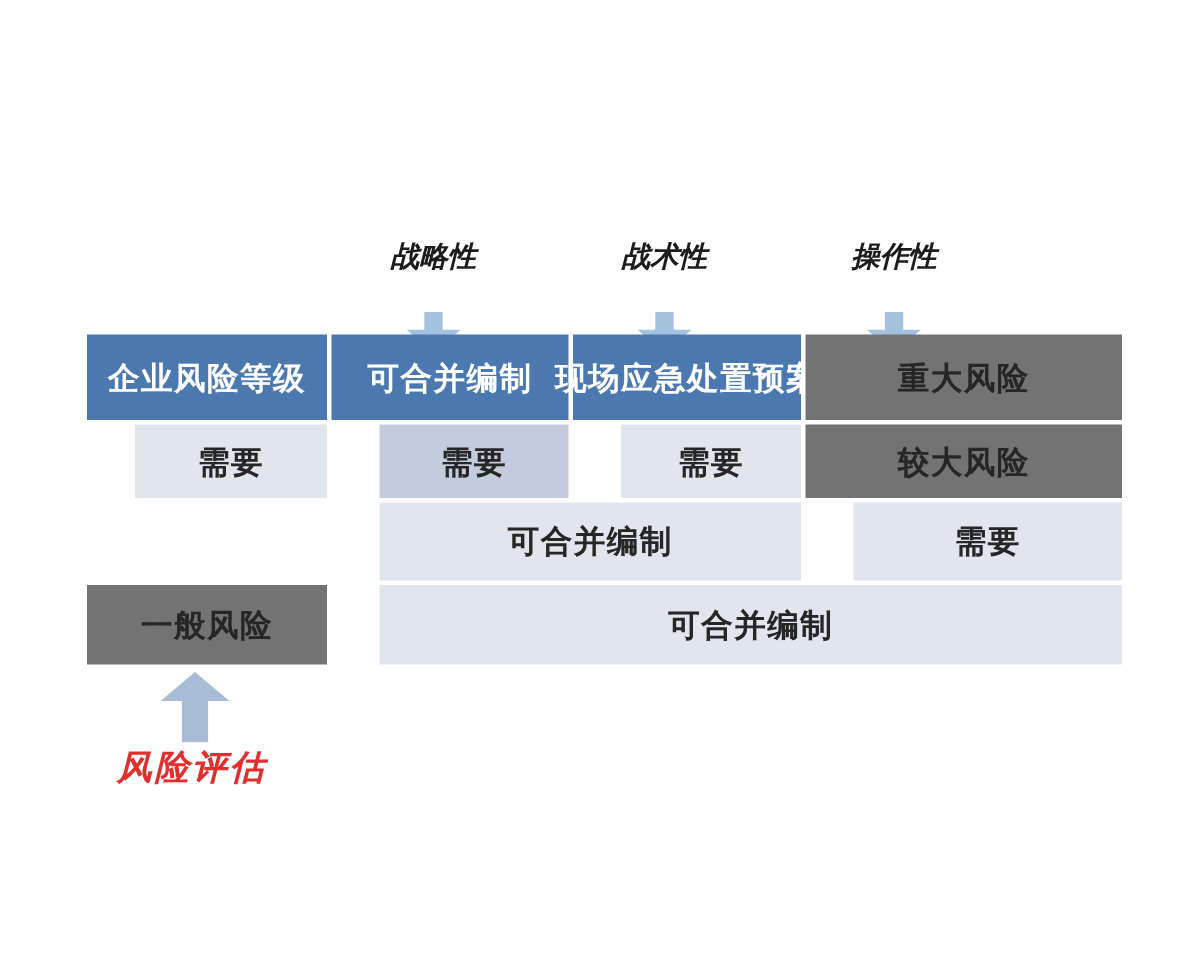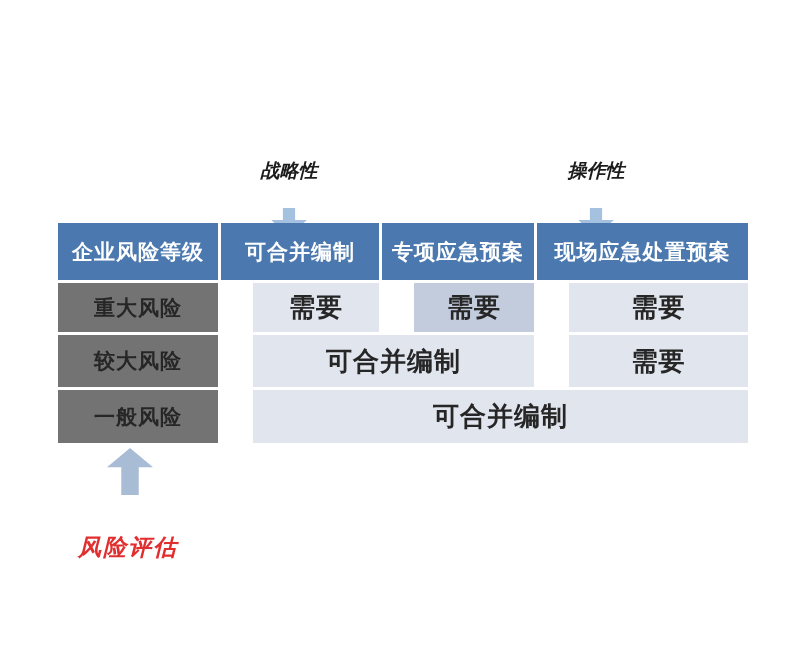--- a/index.html
+++ b/index.html
@@ -23,55 +23,58 @@
   .risk-table {
     position:absolute; left:58px; top:223px;
     display:grid;
     grid-template-columns:160px 158px 152px 211px;
     grid-template-rows:57px 49px 52px 53px;
     gap:3px;
   }
   .cell { display:flex; align-items:center; justify-content:center; font-weight:bold; white-space:nowrap; }
   .th    { background:#4b79af; color:#ffffff; font-size:21px; letter-spacing:1px; }
   .level { background:#737373; color:#262626; font-size:21px; letter-spacing:1px; }
-  .light { background:#e1e5ee; color:#262626; font-size:26px; letter-spacing:1px;margin-left:32px; }
+  .light { background:#e1e5ee; color:#262626; font-size:21px; letter-spacing:1px;margin-left:32px; }
   .hl    { background:#c3ccdd; }
   .span2 { grid-column:2 / span 2; }
   .span3 { grid-column:2 / span 3; }
 
   
   .up-arrow {
     position:absolute; left:107px; top:448px; width:46px; height:47px; background:#a9bcd6;
     clip-path:polygon(50% 0, 100% 41%, 69% 41%, 69% 100%, 31% 100%, 31% 41%, 0 41%);
   }
   .risk-assessment-label {
     position:absolute; left:78px; top:496px;
     font-family:"Liberation Serif", serif; font-style:italic; font-weight:bold;
-    font-size:23px; color:#e12f2f; letter-spacing:2px; white-space:nowrap;margin-top:36px;
+    font-size:23px; color:#e12f2f; letter-spacing:2px; white-space:nowrap;
   }
 </style>
 </head>
 <body>
 
 <div class="canvas">
 
   <div class="plan-label-group" style="left:289px;">
     <div class="plan-label">战略性</div>
     <div class="down-arrow"></div>
   </div>
+  <div class="plan-label-group" style="left:443px;">
+    <div class="plan-label">战术性</div>
+    <div class="down-arrow"></div>
+  </div>
   <div class="plan-label-group" style="left:596px;">
     <div class="plan-label">操作性</div>
     <div class="down-arrow"></div>
   </div>
 
   <div class="risk-table">
 
     <div class="cell th">企业风险等级</div>
     <div class="cell th">可合并编制</div>
-    <div class="cell th">专项应急预案</div>
     <div class="cell th">现场应急处置预案</div>
 
     <div class="cell level">重大风险</div>
     <div class="cell light">需要</div>
     <div class="cell light hl">需要</div>
     <div class="cell light">需要</div>
 
     <div class="cell level">较大风险</div>
     <div class="cell light span2">可合并编制</div>
     <div class="cell light">需要</div>

